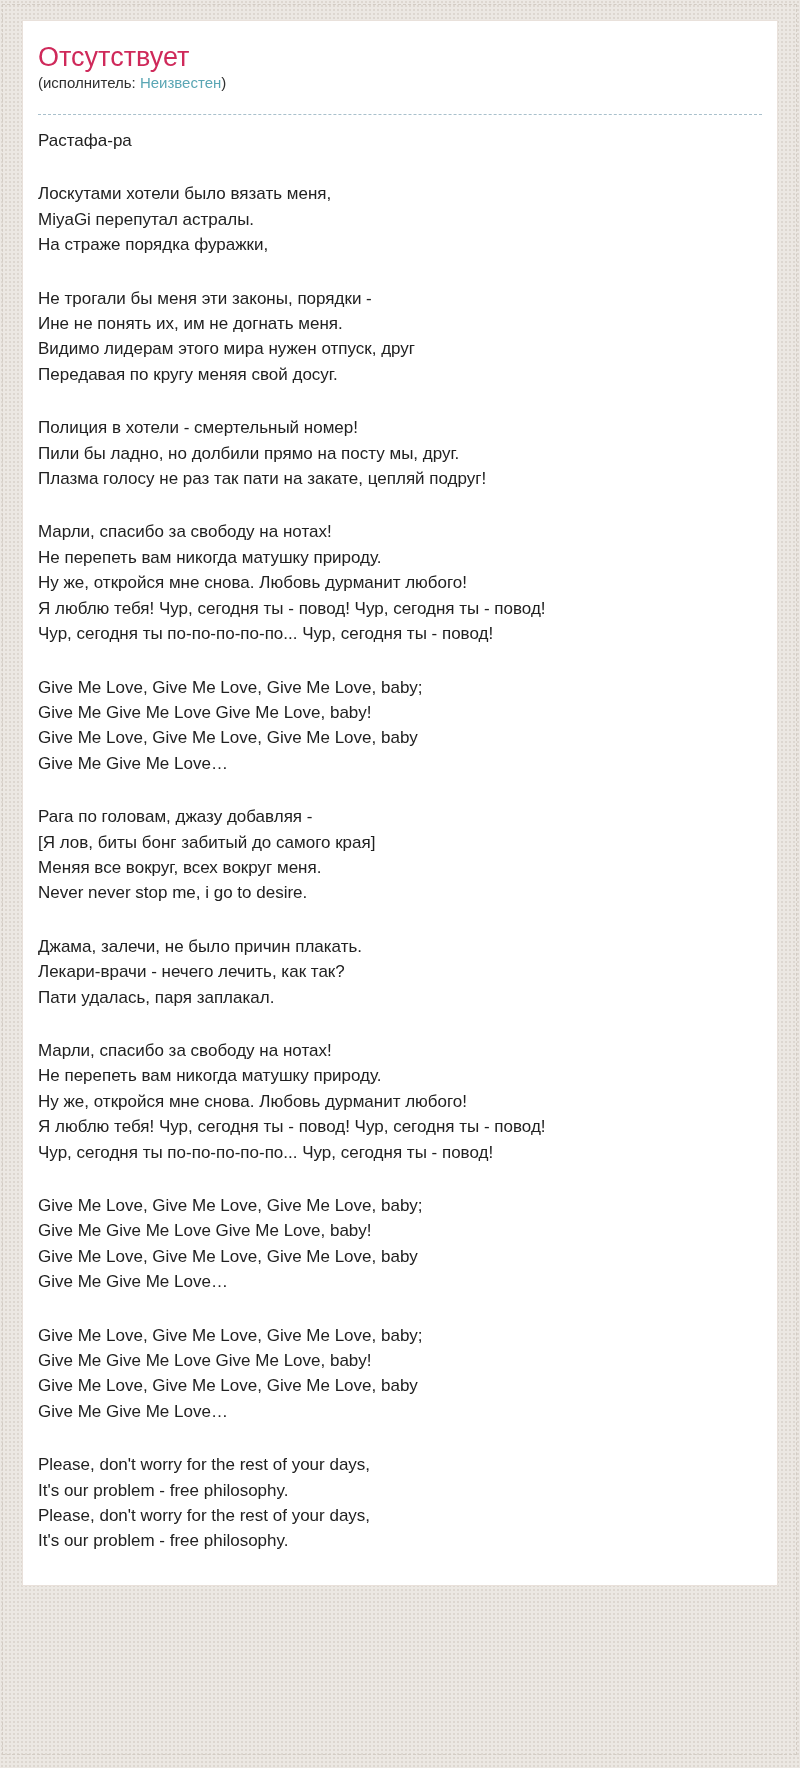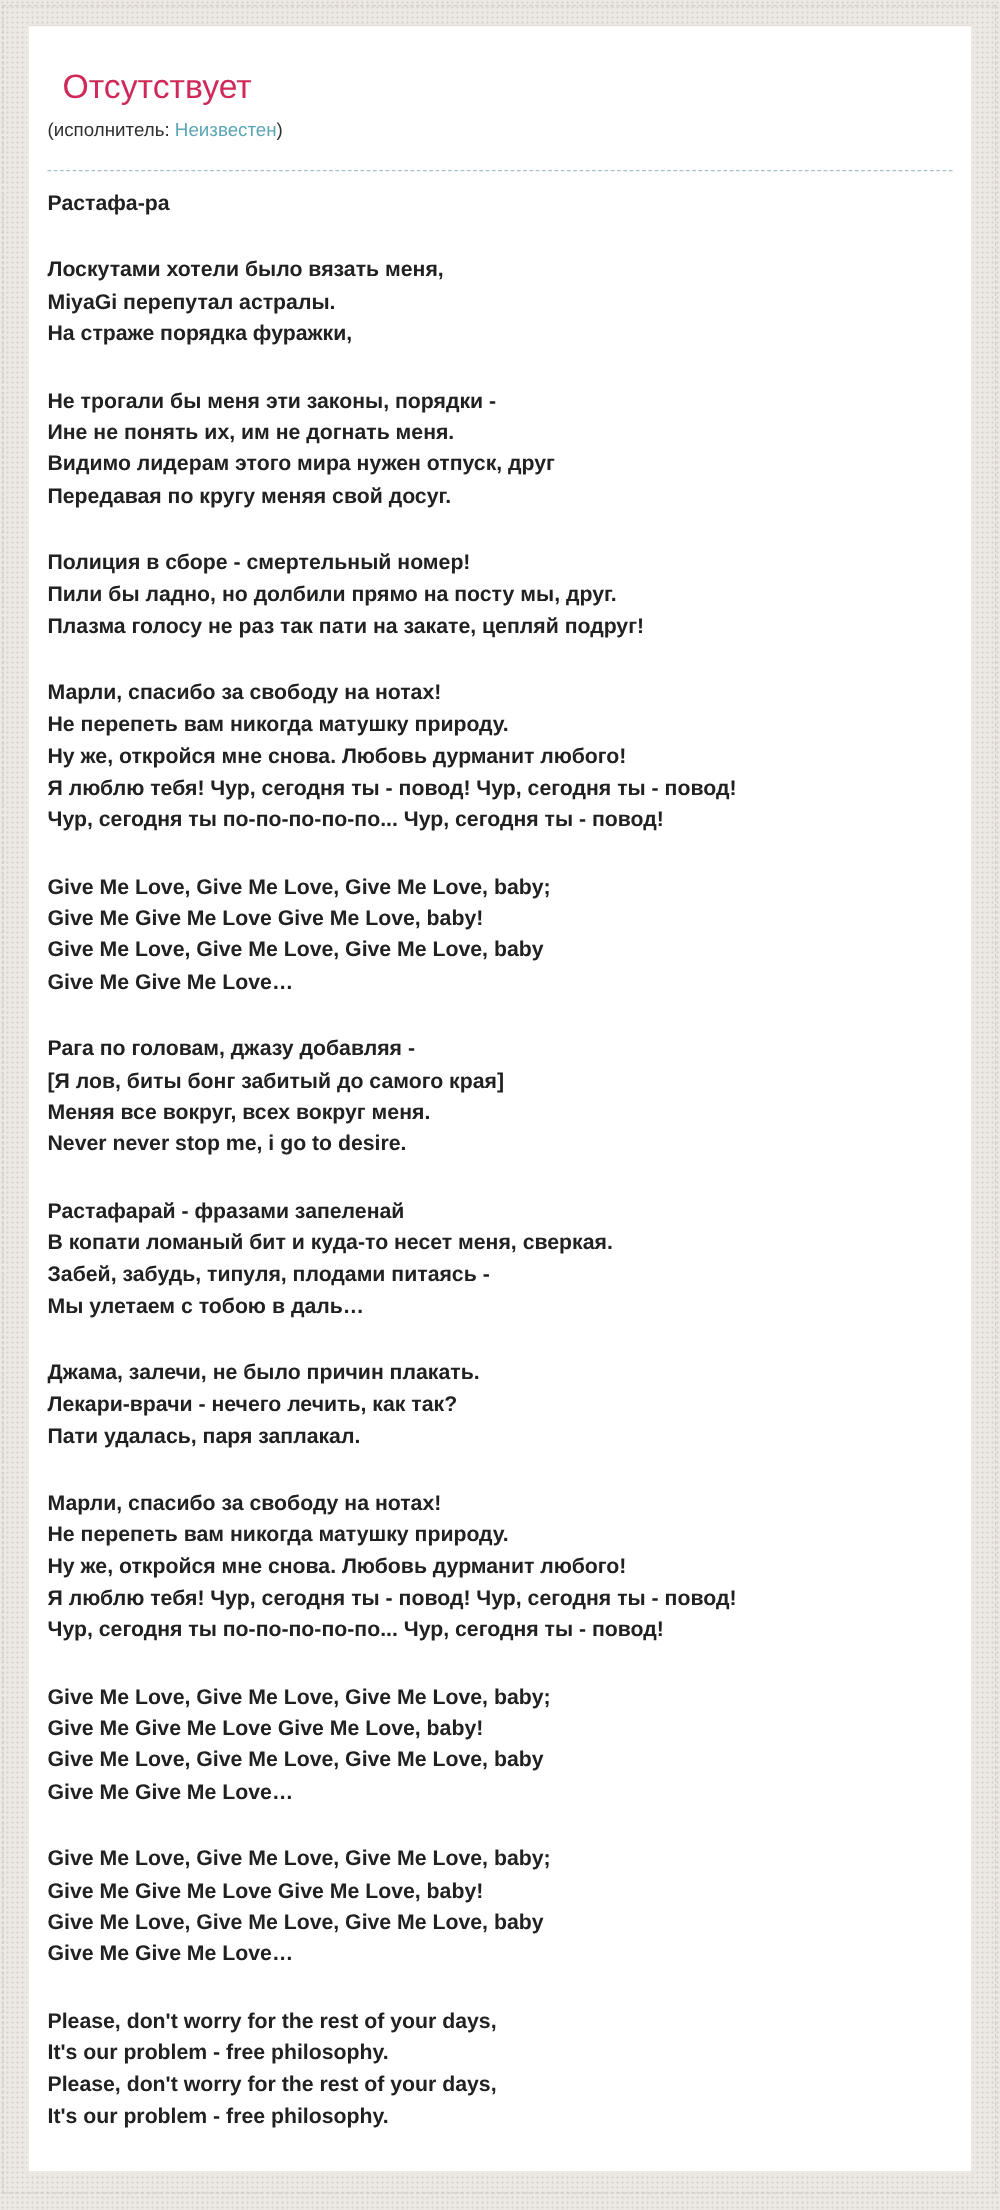--- a/index.html
+++ b/index.html
@@ -31,21 +31,21 @@
   .card {
     position: absolute;
     left: 22px;
     top: 20px;
     width: 756px;
     background: var(--card_bg);
     border: 1px solid #e9e1db;
     padding: 21px 15px 31px 15px;
   }
   .song-title {
-    margin: 12px;
+    margin: 0;
     font-size: 27px;
     font-weight: 400;
     line-height: 30px;
     color: var(--title);
   }
   .performer-line {
     font-size: 15px;
     line-height: 18px;
     color: #2f2f2f;
     margin-top: 2px;
@@ -55,21 +55,20 @@
   .performer-line a {
     color: var(--link);
     text-decoration: none;
     cursor: pointer;
   }
   .lyrics {
     margin-top: 13px;
     font-size: 17px;
     line-height: 25.4px;
     color: var(--text);
-    font-weight: bold;
   }
   .stanza { margin: 0 0 28px 0; }
   .stanza:last-child { margin-bottom: 0; }
   .line { white-space: pre-wrap; }
 </style>
 </head>
 <body>
 
 <div class="stitch-border"></div>
 
@@ -90,21 +89,21 @@
         <div class="line">MiyaGi перепутал астралы.</div>
         <div class="line">На страже порядка фуражки,</div>
       </div>
       <div class="stanza">
         <div class="line">Не трогали бы меня эти законы, порядки -</div>
         <div class="line">Ине не понять их, им не догнать меня.</div>
         <div class="line">Видимо лидерам этого мира нужен отпуск, друг</div>
         <div class="line">Передавая по кругу меняя свой досуг.</div>
       </div>
       <div class="stanza">
-        <div class="line">Полиция в сборе - смертельный номер!</div>
+        <div class="line">Полиция в хотели - смертельный номер!</div>
         <div class="line">Пили бы ладно, но долбили прямо на посту мы, друг.</div>
         <div class="line">Плазма голосу не раз так пати на закате, цепляй подруг!</div>
       </div>
       <div class="stanza">
         <div class="line">Марли, спасибо за свободу на нотах!</div>
         <div class="line">Не перепеть вам никогда матушку природу.</div>
         <div class="line">Ну же, откройся мне снова. Любовь дурманит любого!</div>
         <div class="line">Я люблю тебя! Чур, сегодня ты - повод! Чур, сегодня ты - повод!</div>
         <div class="line">Чур, сегодня ты по-по-по-по-по... Чур, сегодня ты - повод!</div>
       </div>
@@ -112,26 +111,20 @@
         <div class="line">Give Me Love, Give Me Love, Give Me Love, baby;</div>
         <div class="line">Give Me Give Me Love Give Me Love, baby!</div>
         <div class="line">Give Me Love, Give Me Love, Give Me Love, baby</div>
         <div class="line">Give Me Give Me Love…</div>
       </div>
       <div class="stanza">
         <div class="line">Рага по головам, джазу добавляя -</div>
         <div class="line">[Я лов, биты бонг забитый до самого края]</div>
         <div class="line">Меняя все вокруг, всех вокруг меня.</div>
         <div class="line">Never never stop me, i go to desire.</div>
-      </div>
-      <div class="stanza">
-        <div class="line">Растафарай - фразами запеленай</div>
-        <div class="line">В копати ломаный бит и куда-то несет меня, сверкая.</div>
-        <div class="line">Забей, забудь, типуля, плодами питаясь -</div>
-        <div class="line">Мы улетаем с тобою в даль…</div>
       </div>
       <div class="stanza">
         <div class="line">Джама, залечи, не было причин плакать.</div>
         <div class="line">Лекари-врачи - нечего лечить, как так?</div>
         <div class="line">Пати удалась, паря заплакал.</div>
       </div>
       <div class="stanza">
         <div class="line">Марли, спасибо за свободу на нотах!</div>
         <div class="line">Не перепеть вам никогда матушку природу.</div>
         <div class="line">Ну же, откройся мне снова. Любовь дурманит любого!</div>

